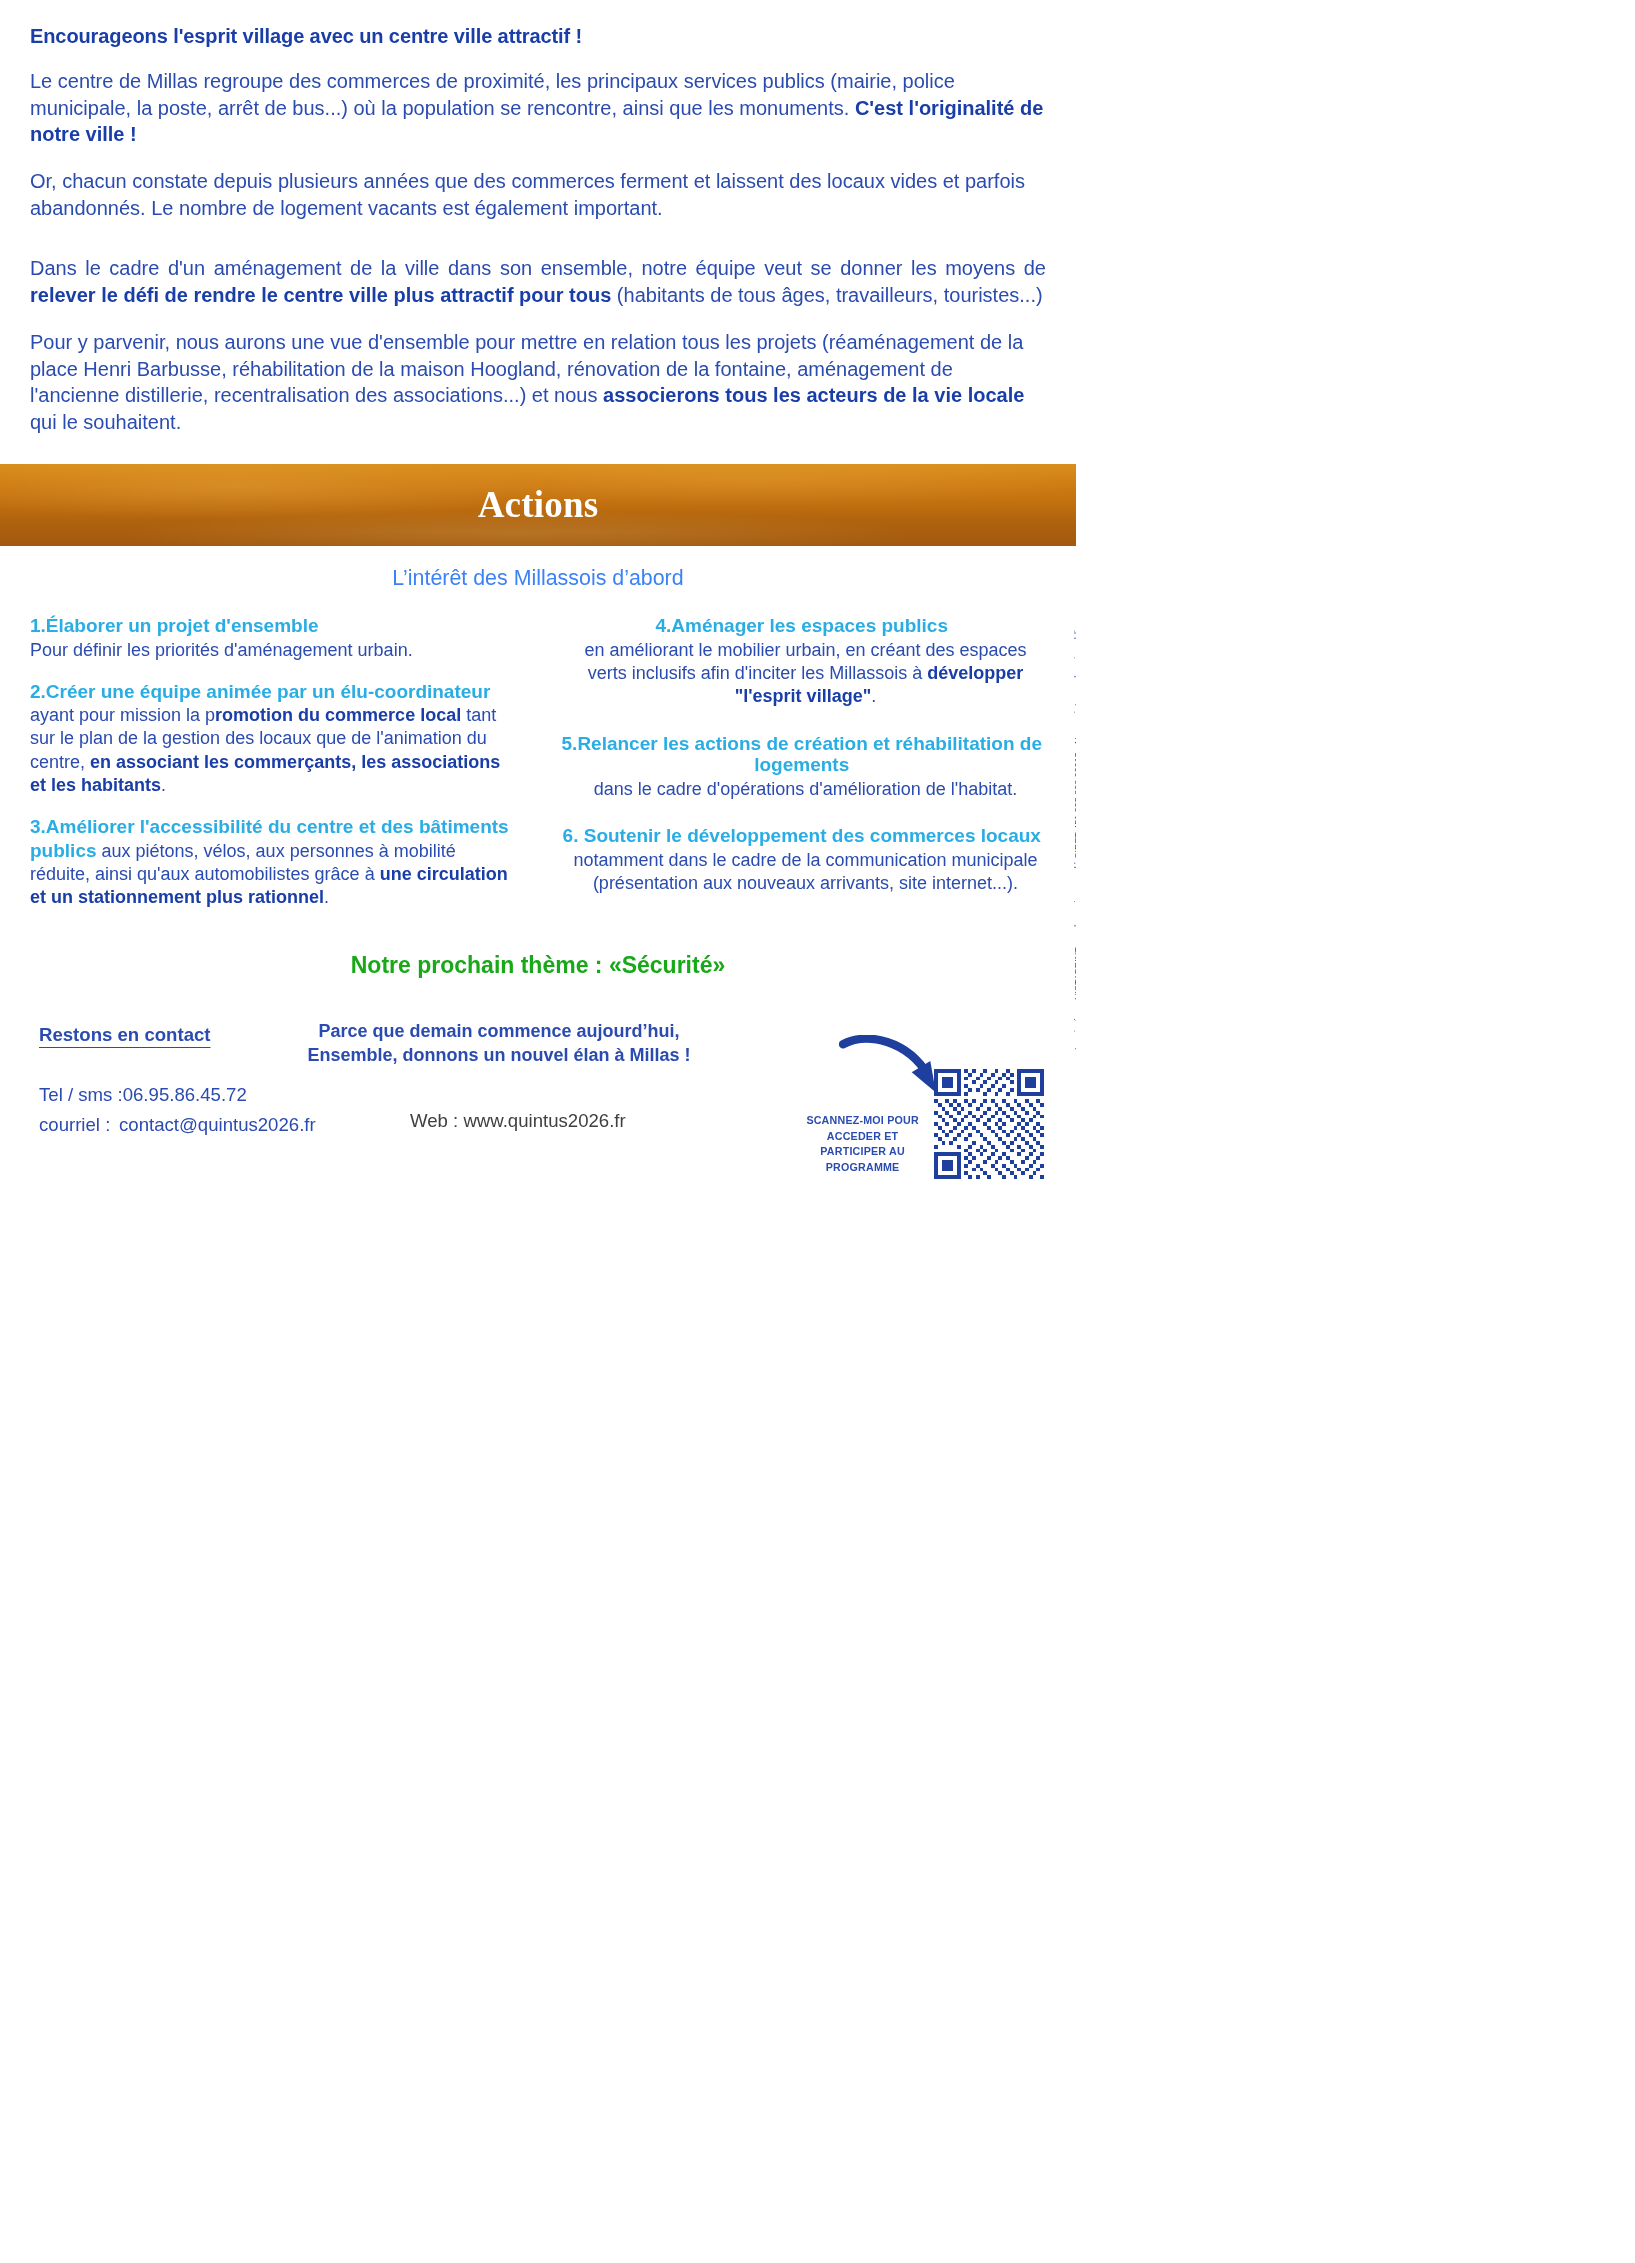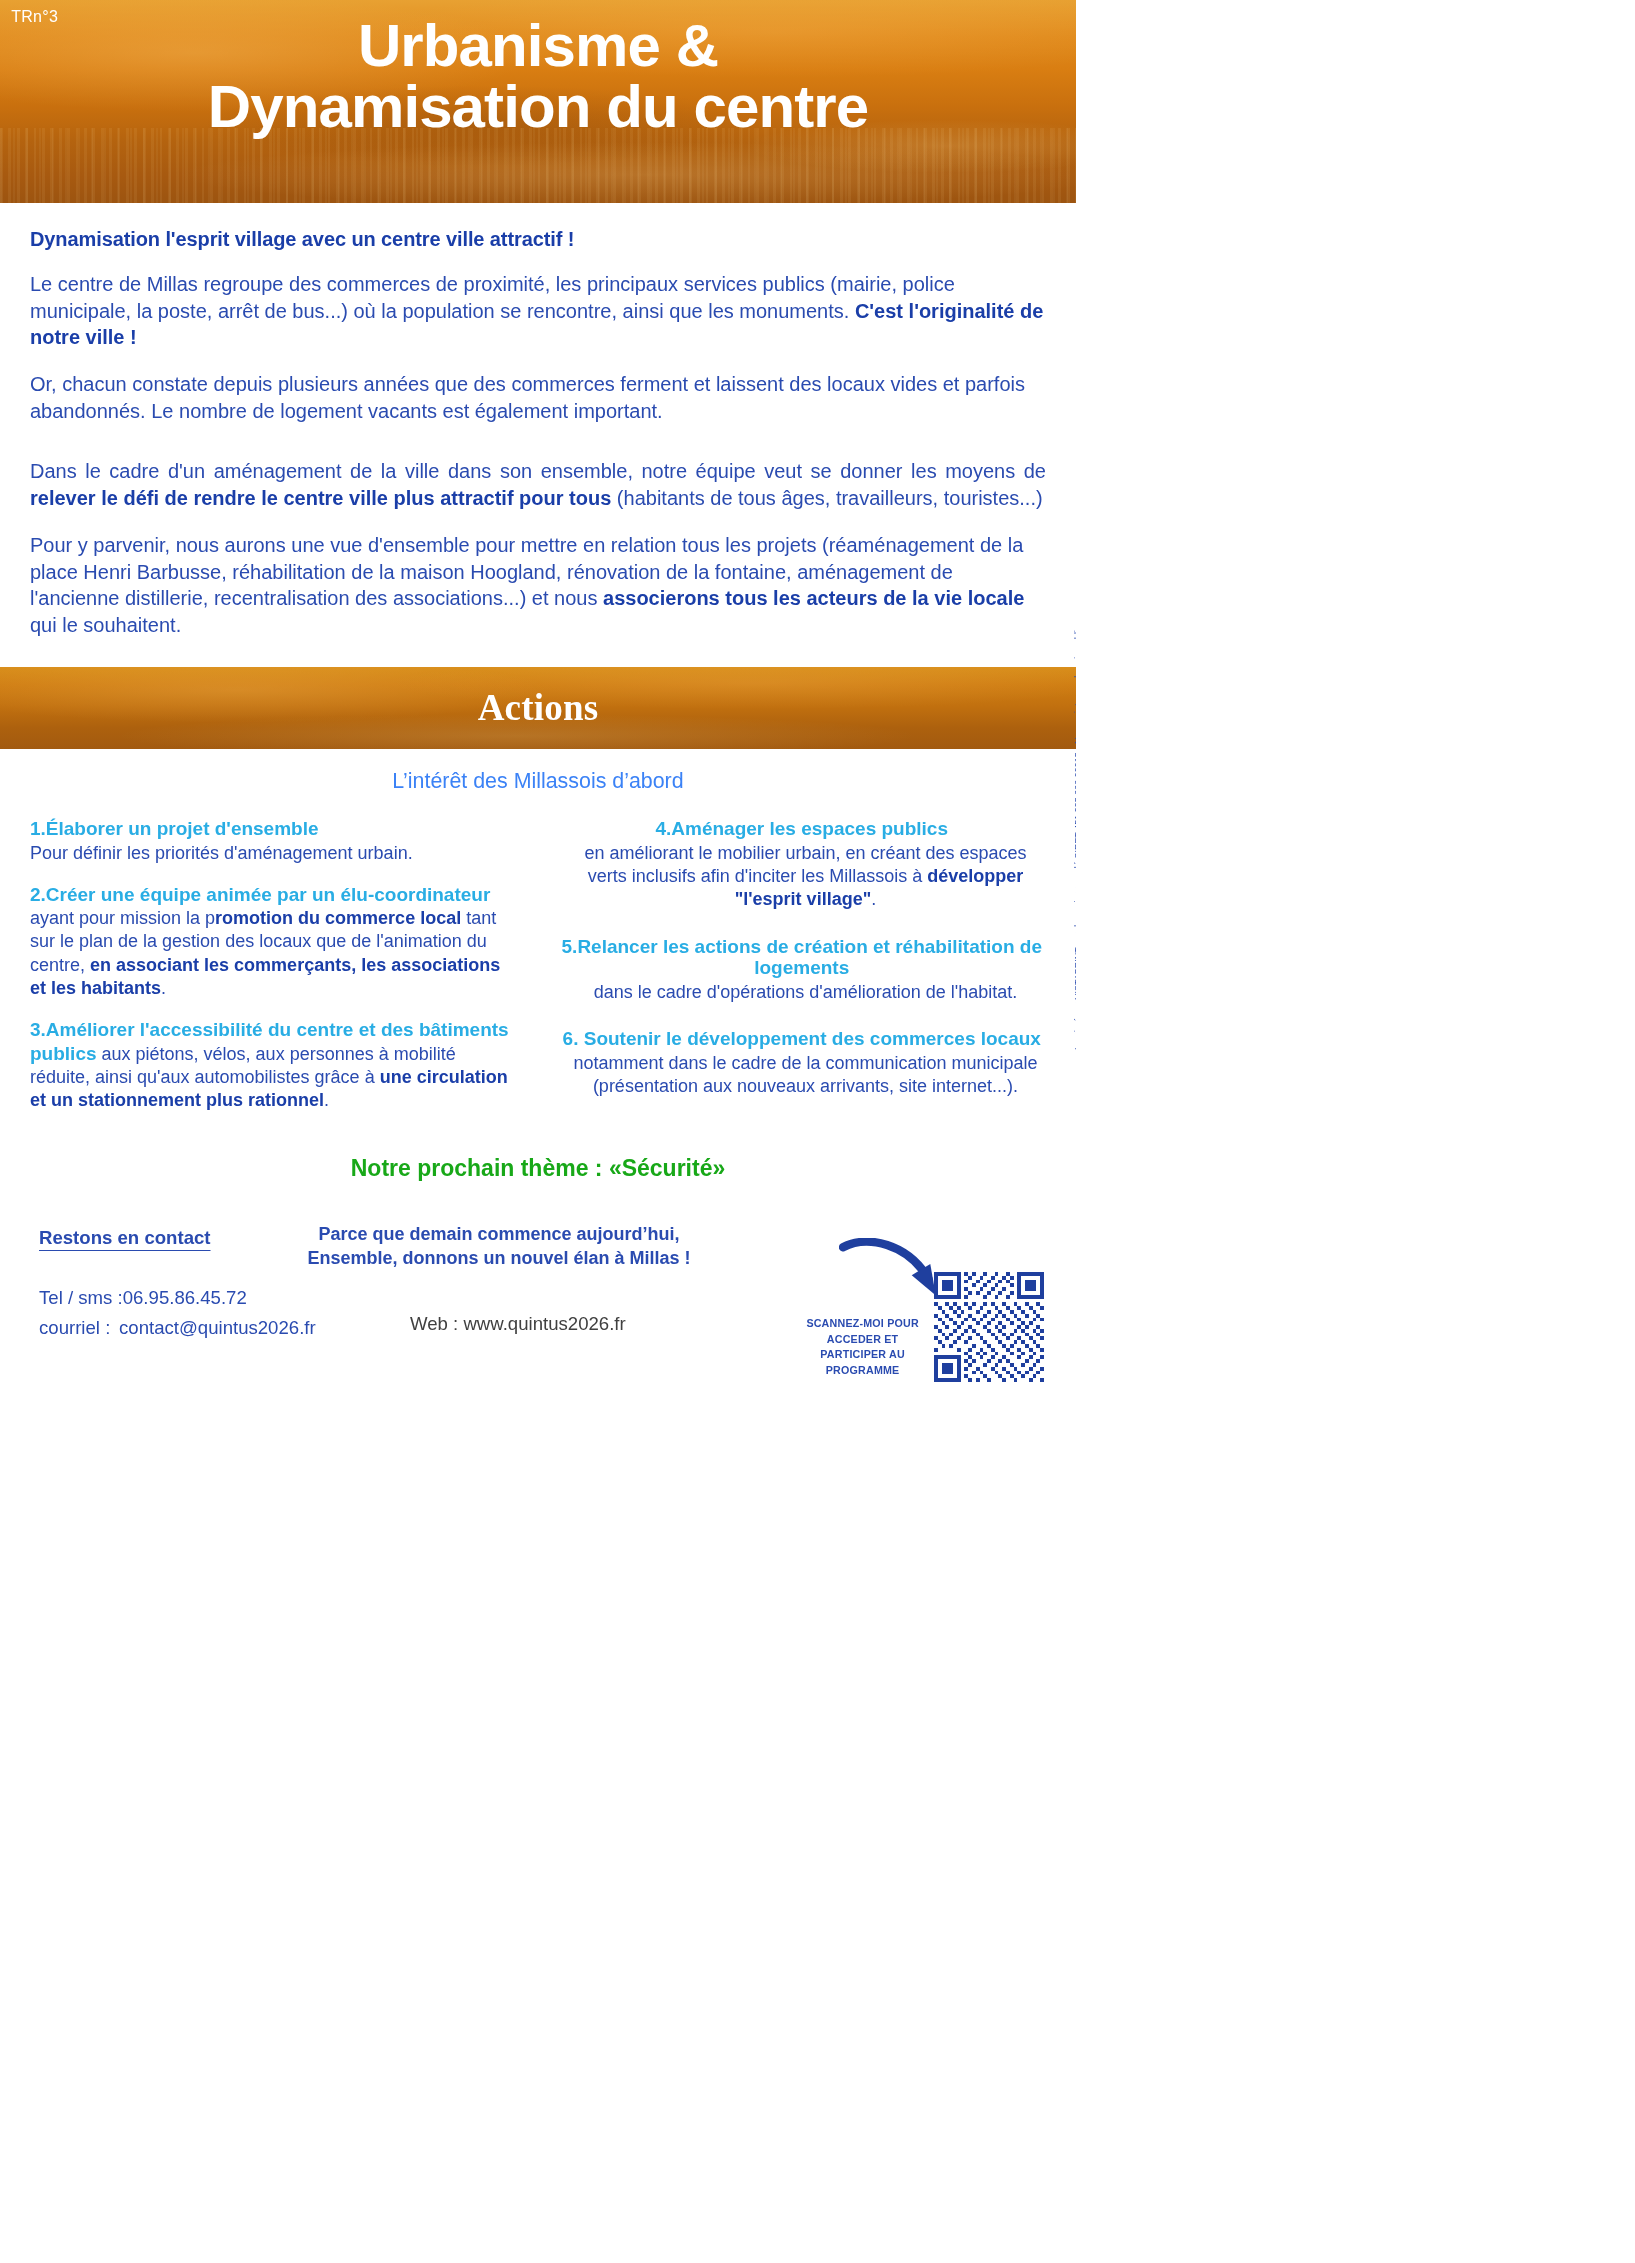--- a/index.html
+++ b/index.html
@@ -154,32 +154,23 @@
     transform:rotate(-90deg);transform-origin:right top;
     white-space:nowrap;font-size:8.8px;color:#2a4bb0;
     letter-spacing:0.1px;
   }
 </style>
 </head>
 <body>
 
 <div class="page">
 
-  <div class="header">
-    <div class="ridge"></div>
-    <div class="sparkle"></div>
-    <div class="issue-tag">TRn°3</div>
-    <div class="header-title">
-      <div>Urbanisme &amp;</div>
-      <div>Dynamisation du centre</div>
-    </div>
-  </div>
 
   <div class="intro">
-    <h2>Dynamisation l'esprit village avec un centre ville attractif !</h2>
+    <h2>Encourageons l'esprit village avec un centre ville attractif !</h2>
 
     <p><span>Le centre de Millas regroupe des commerces de proximité, les principaux services publics (mairie, police municipale, la poste, arrêt de bus...) où la population se rencontre, ainsi que les monuments. </span><b>C'est l'originalité de notre ville !</b></p>
 
     <p>Or, chacun constate depuis plusieurs années que des commerces ferment et laissent des locaux vides et parfois abandonnés. Le nombre de logement vacants est également important.</p>
 
     <p class="justify"><span>Dans le cadre d'un aménagement de la ville dans son ensemble, notre équipe veut se donner les moyens de </span><b>relever le défi de rendre le centre ville plus attractif pour tous</b><span> (habitants de tous âges, travailleurs, touristes...)</span></p>
 
     <p><span>Pour y parvenir, nous aurons une vue d'ensemble pour mettre en relation tous les projets (réaménagement de la place Henri Barbusse, réhabilitation de la maison Hoogland, rénovation de la fontaine, aménagement de l'ancienne distillerie, recentralisation des associations...) et nous </span><b>associerons tous les acteurs de la vie locale</b><span> qui le souhaitent.</span></p>
   </div>
 

